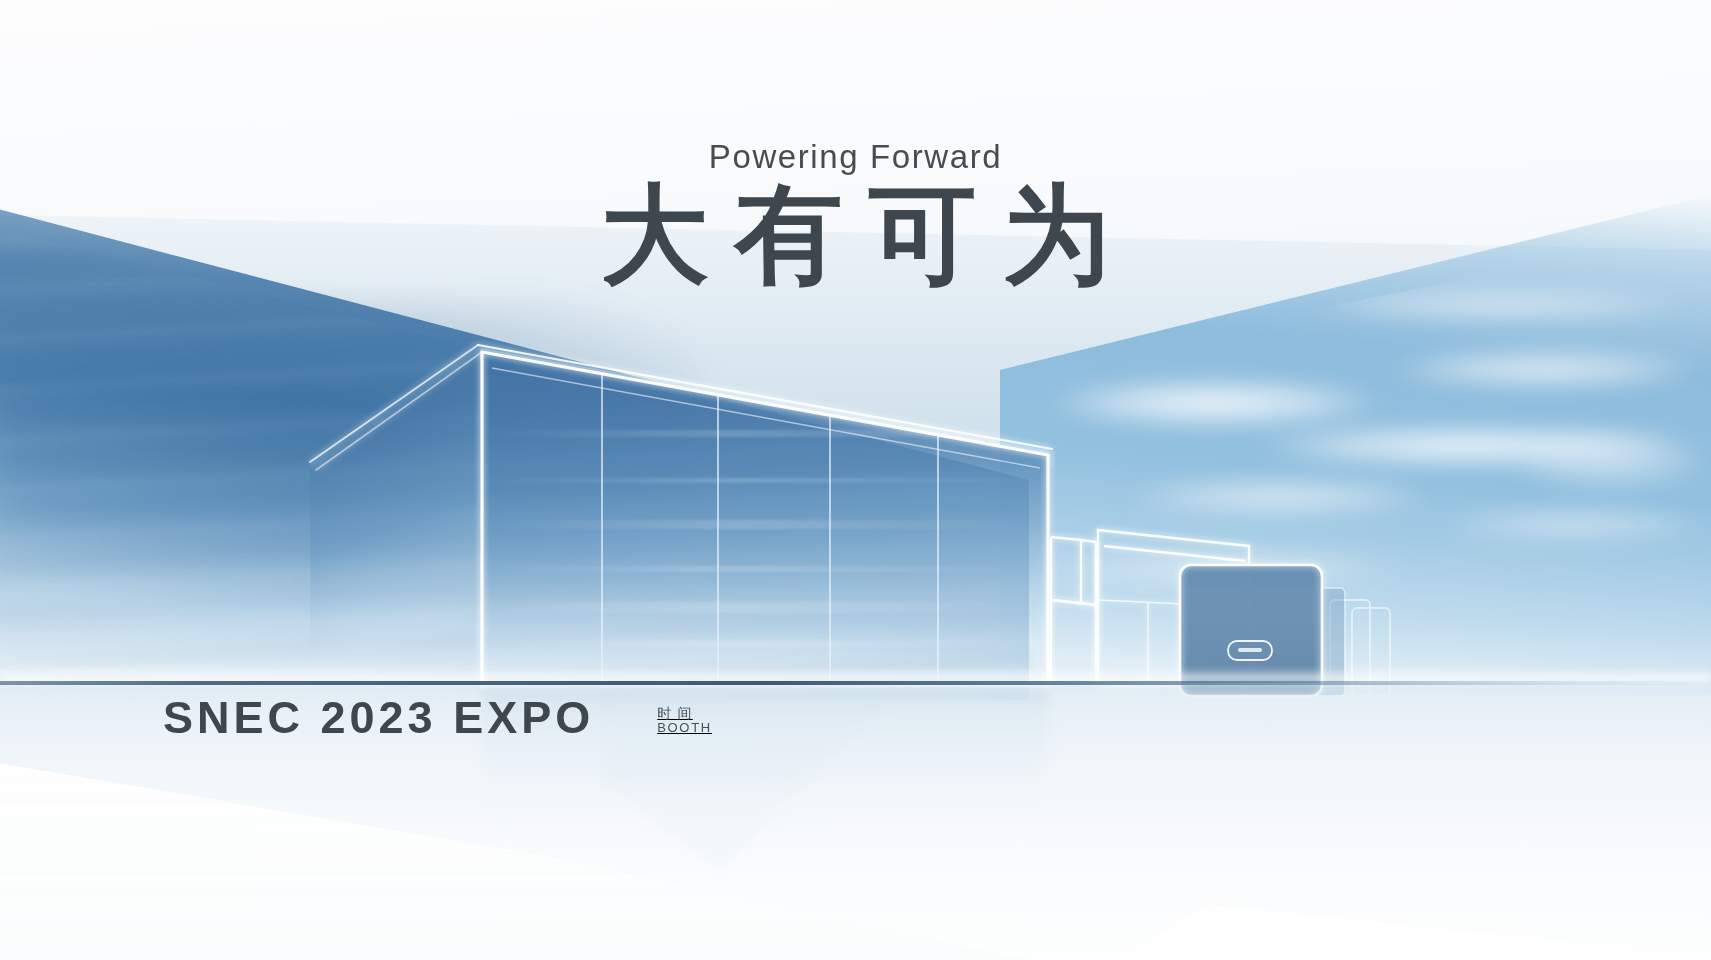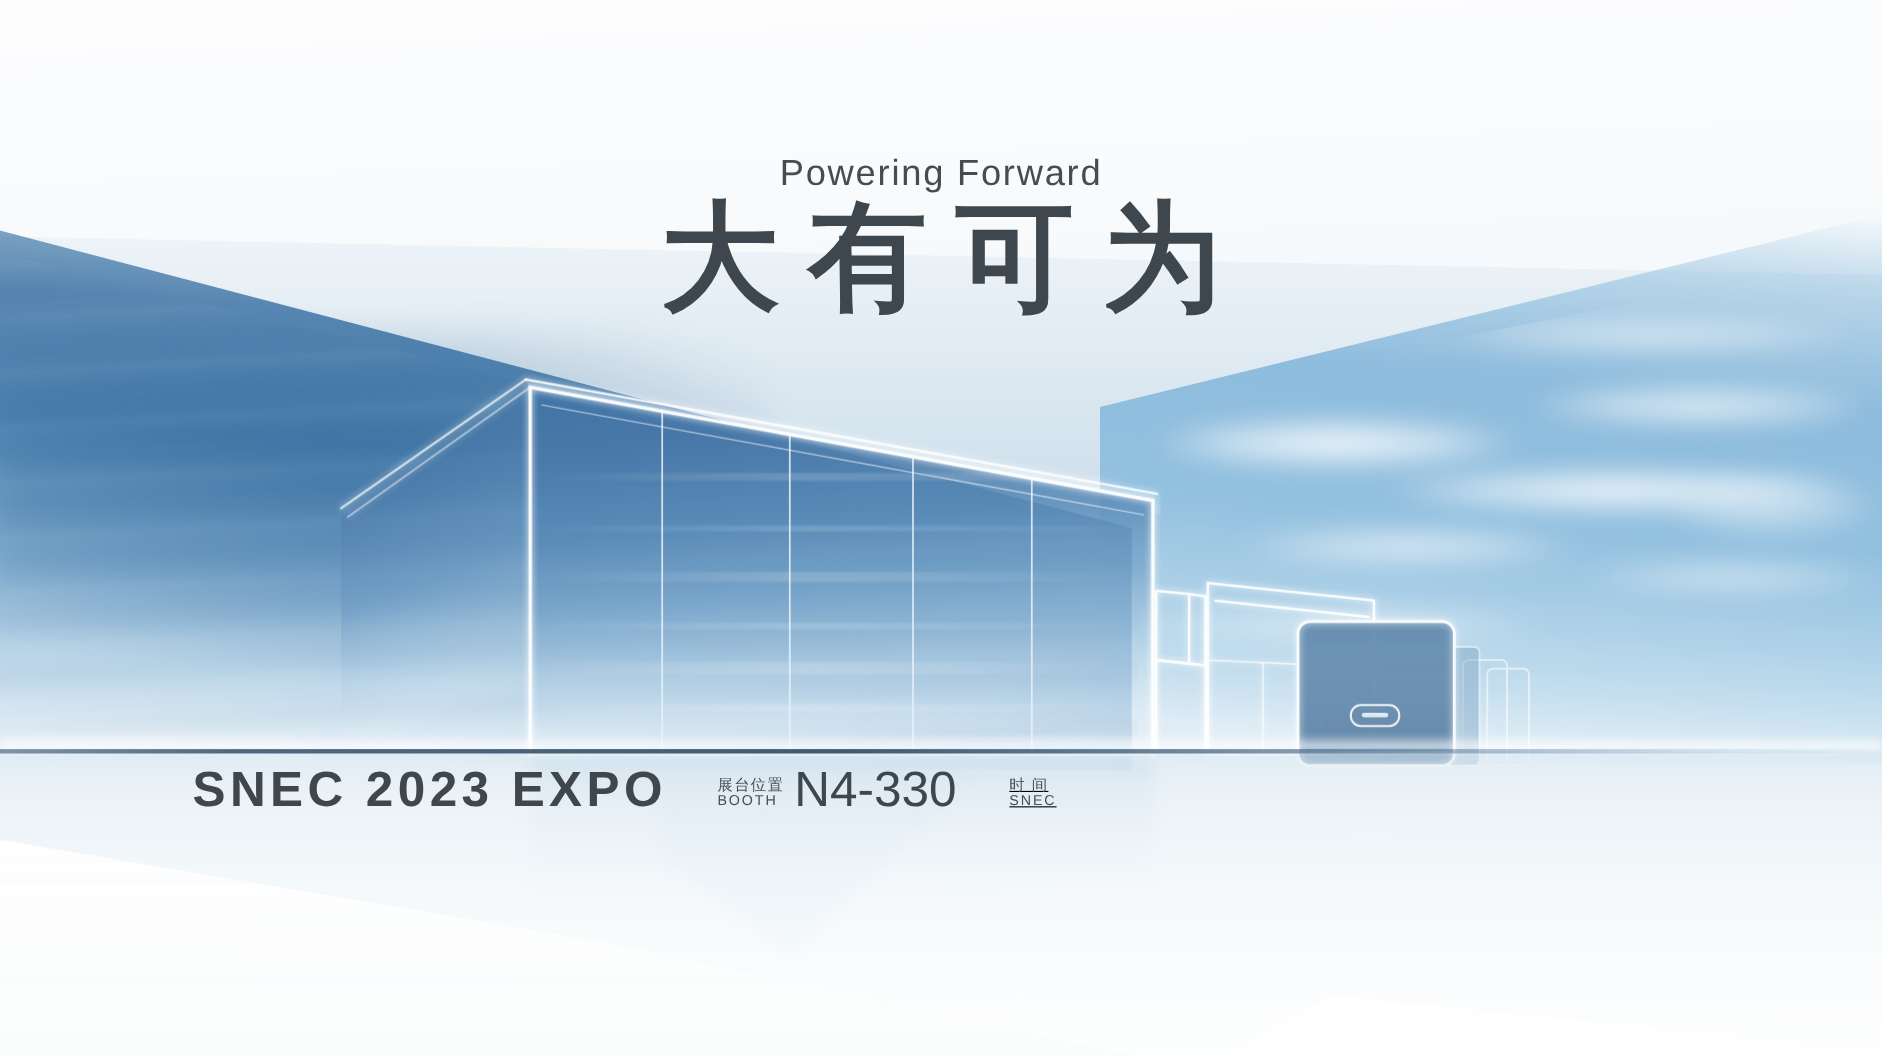--- a/index.html
+++ b/index.html
@@ -178,25 +178,25 @@
     font-weight: 600;
     line-height: 1.05;
     margin: 0;
     text-indent: 26px;
     font-family: Liberation Mono, monospace;
   }
 
   
   #info-strip {
     position: absolute;
-    left: 175px;
+    left: 163px;
     top: 695px;
     display: flex;
     align-items: flex-end;
-    gap: 0px;
+    gap: 15px;
     white-space: nowrap;
   }
   #expo-title {
     font-size: 45px;
     font-weight: 700;
     letter-spacing: 4px;
     color: #3f474d;
     line-height: 1;
   }
   .kv { display: flex; align-items: flex-end; }
@@ -404,30 +404,23 @@
 
   <div id="headline-wrap">
     <div id="eyebrow">Powering Forward</div>
     <div id="headline-cn">大有可为</div>
   </div>
 
   <div id="info-strip">
 
     <div id="expo-title">SNEC 2023 EXPO</div>
 
-    <div class="kv" id="booth-block">
-      <div class="kv-label">
-        <span class="cn">展台位置</span>
-        <span class="en">BOOTH</span>
-      </div>
-      <div class="kv-value">N4-330</div>
-    </div>
 
     <div class="kv" id="date-block">
       <div class="kv-label">
         <span class="cn">时 间</span>
-        <span class="en">SNEC</span>
+        <span class="en">BOOTH</span>
       </div>
     </div>
 
   </div>
 
 </div>
 
 </body></html>

